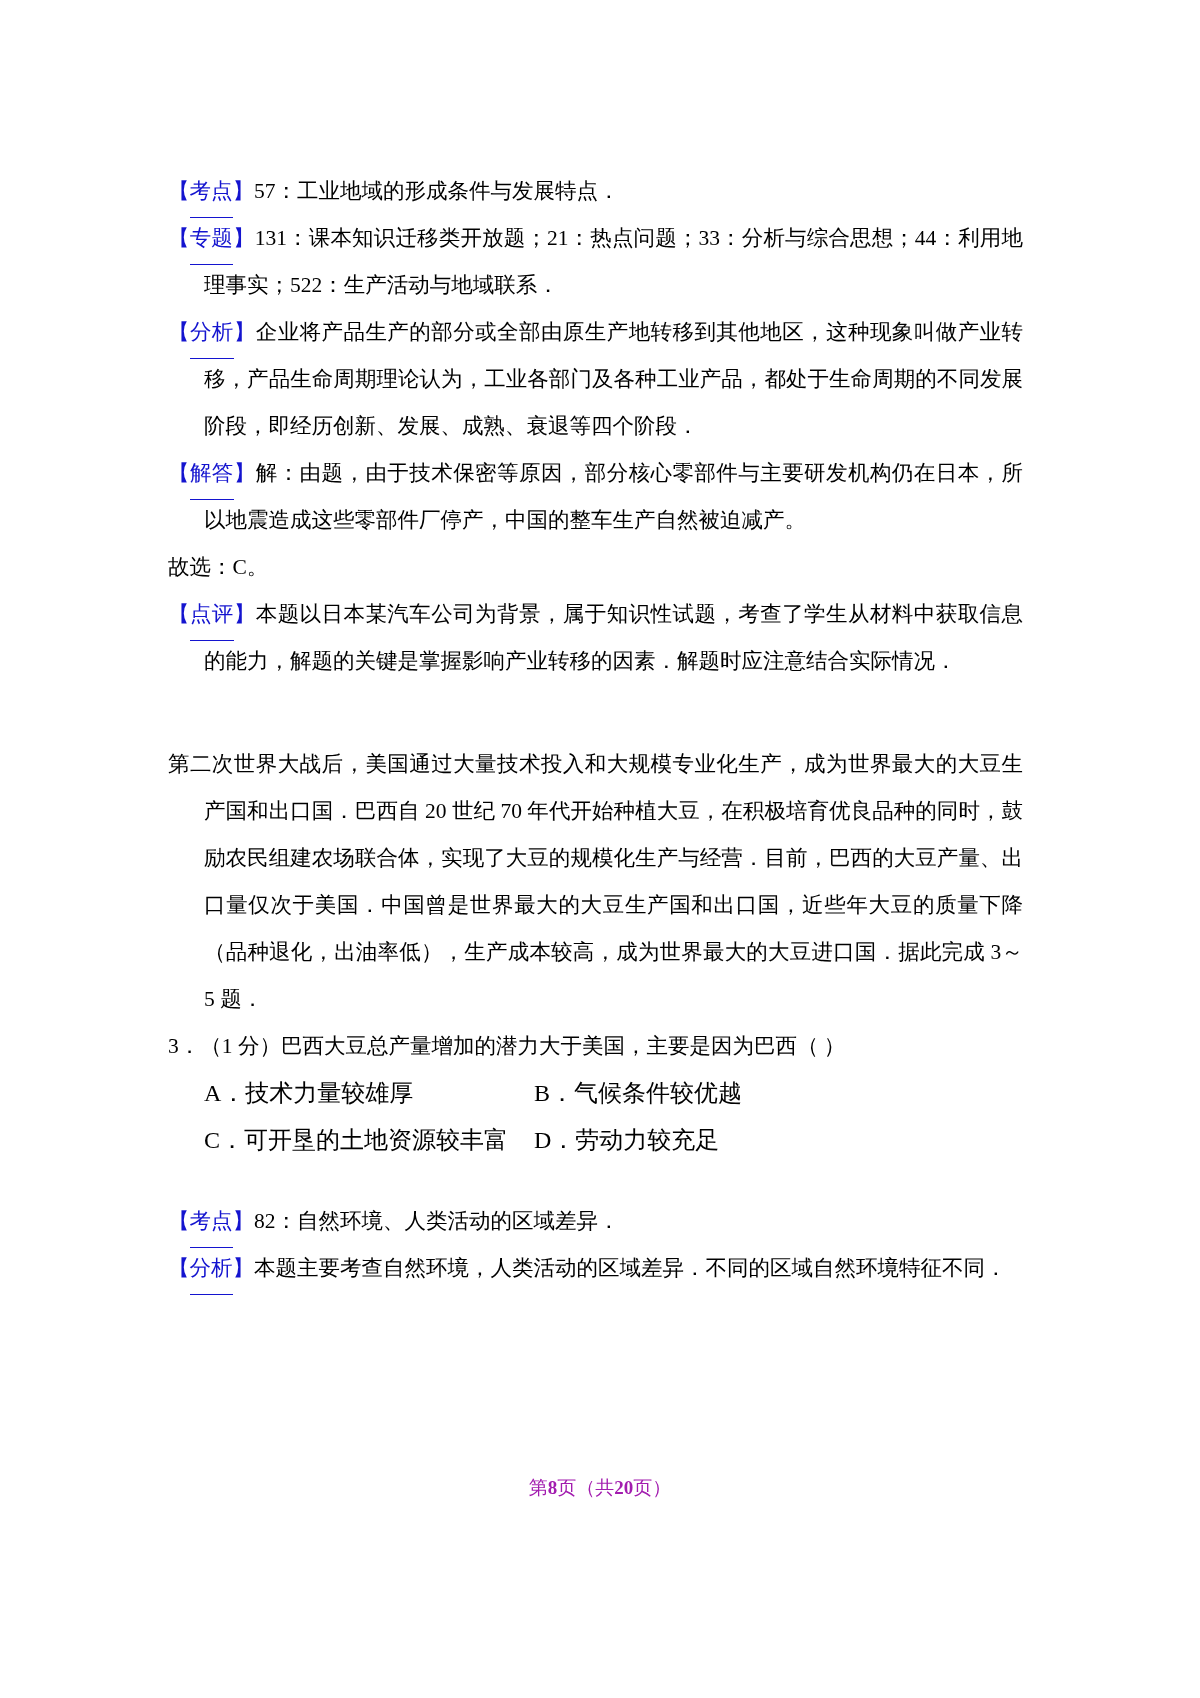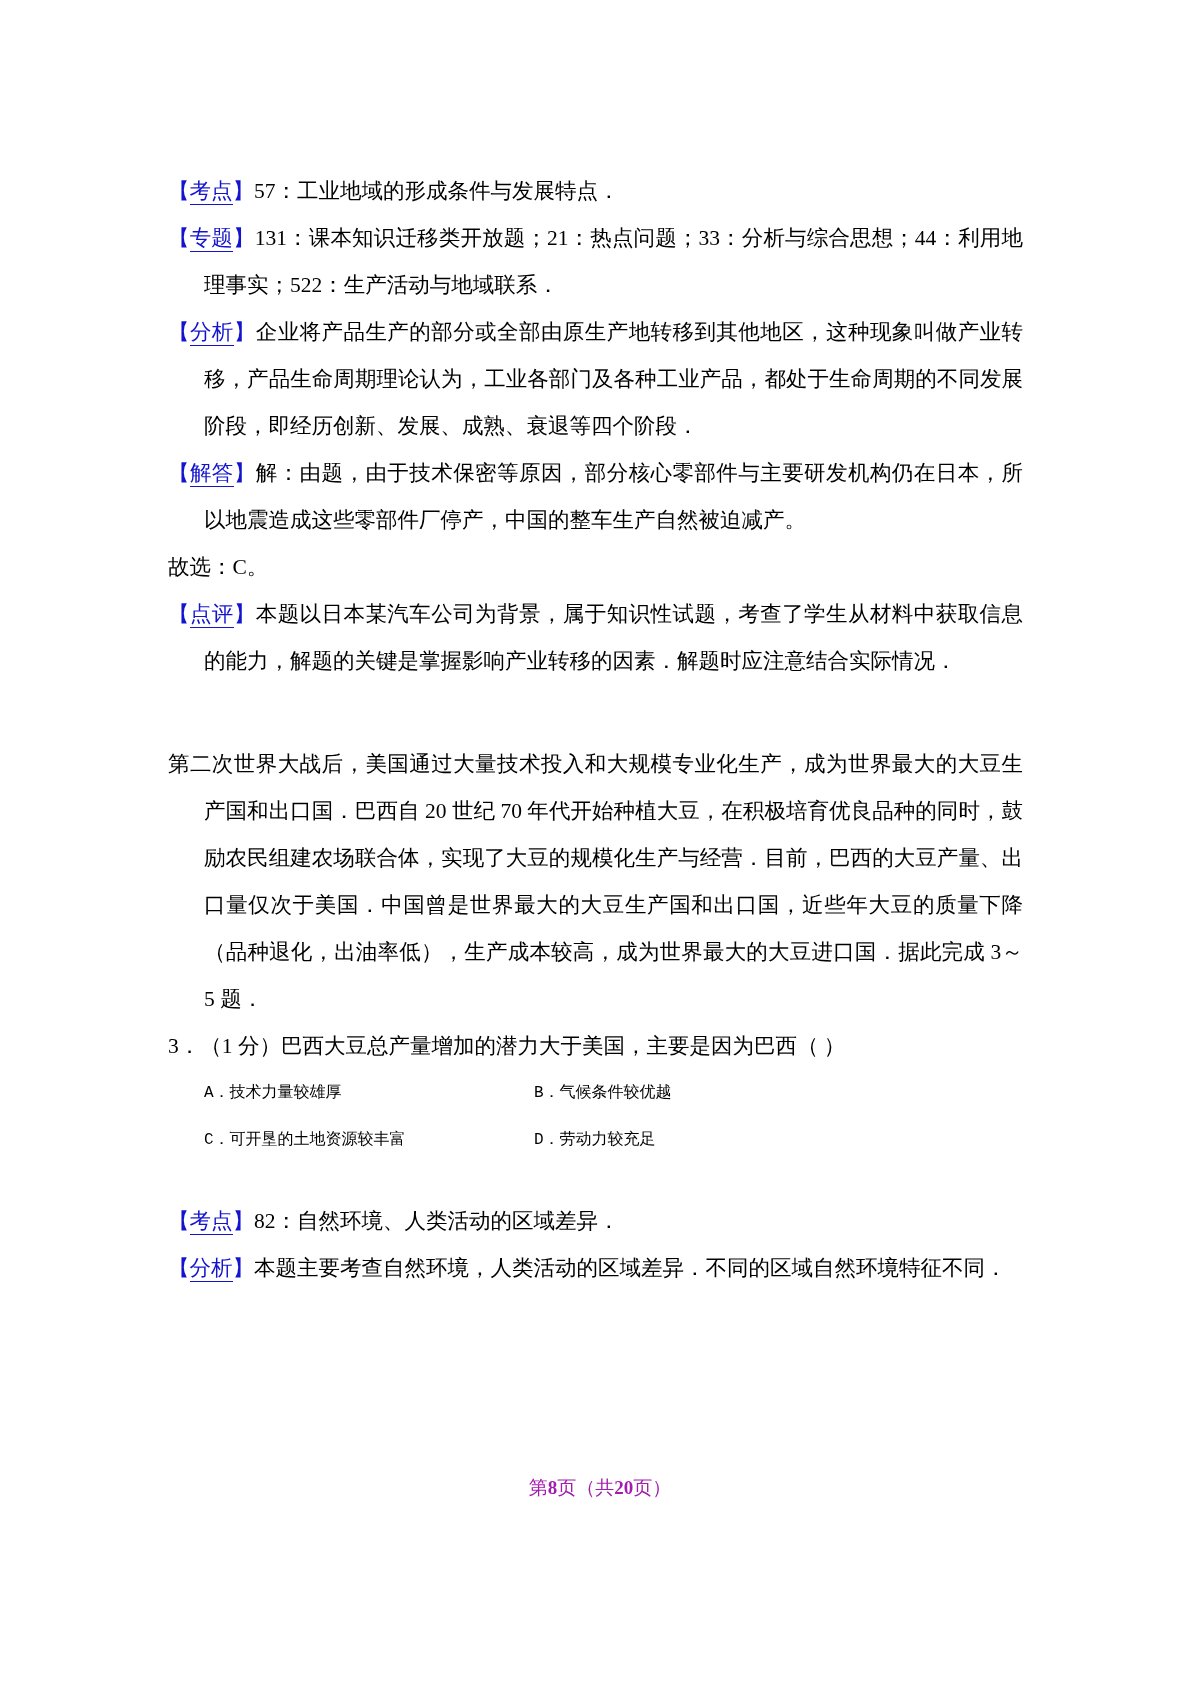--- a/index.html
+++ b/index.html
@@ -45,21 +45,21 @@
     padding-left: 36px;
     text-indent: -36px;
   }
   .tag {
     color: #1414cf;
     font-family: "Liberation Serif", "DejaVu Serif", serif;
   }
   .tag .brk { color: #1414cf; }
   .tag .word {
     border-bottom: 1.5px solid #1414cf;
-    padding-bottom: 1px;
+    padding-bottom: 14px;
   }
 
   .spacer-lg { height: 56px; }
   .spacer-md { height: 34px; }
 
   
   .passage {
     font-size: 21.5px;
     line-height: 47px;
     text-align: justify;
@@ -76,23 +76,22 @@
     padding-left: 36px;
     text-indent: -36px;
     margin: 0;
   }
   .options {
     margin: 0;
     padding-left: 36px;
   }
   .option-row {
     display: flex;
-    font-size: 16px;
+    font-size: 24px;
     line-height: 47px;
-    font-family: Liberation Mono, monospace;
   }
   .option-col-a { width: 330px; flex: 0 0 330px; }
   .option-col-b { flex: 1 1 auto; }
 
   
   .footer {
     position: absolute;
     left: 0;
     top: 1474px;
     width: 1200px;

